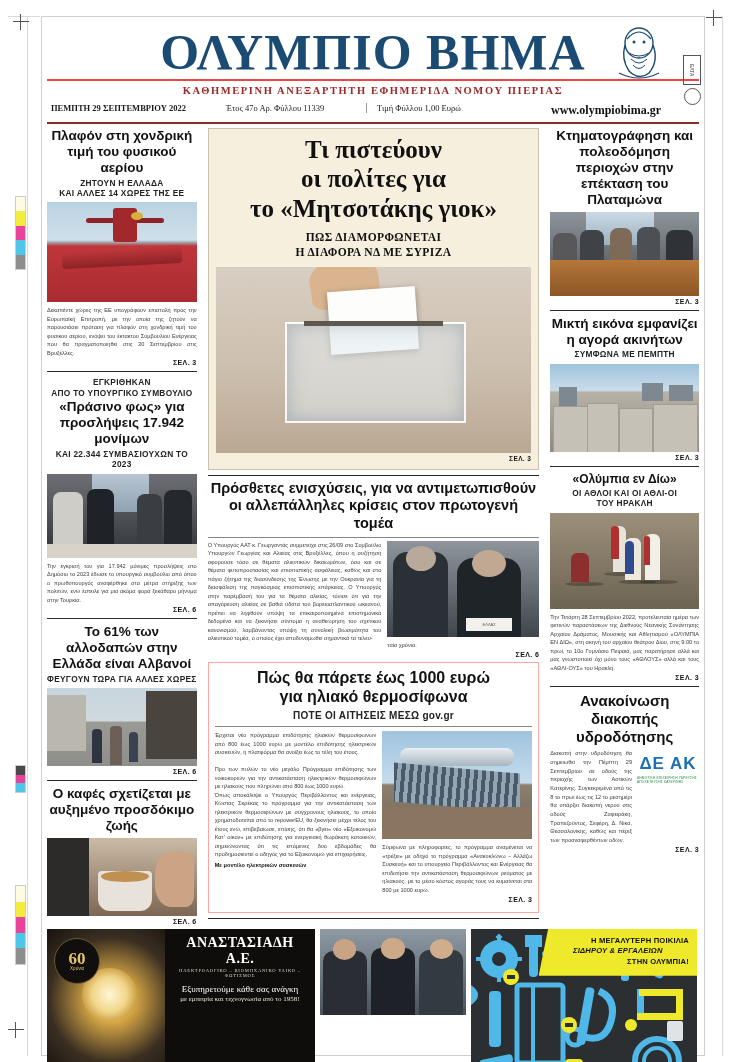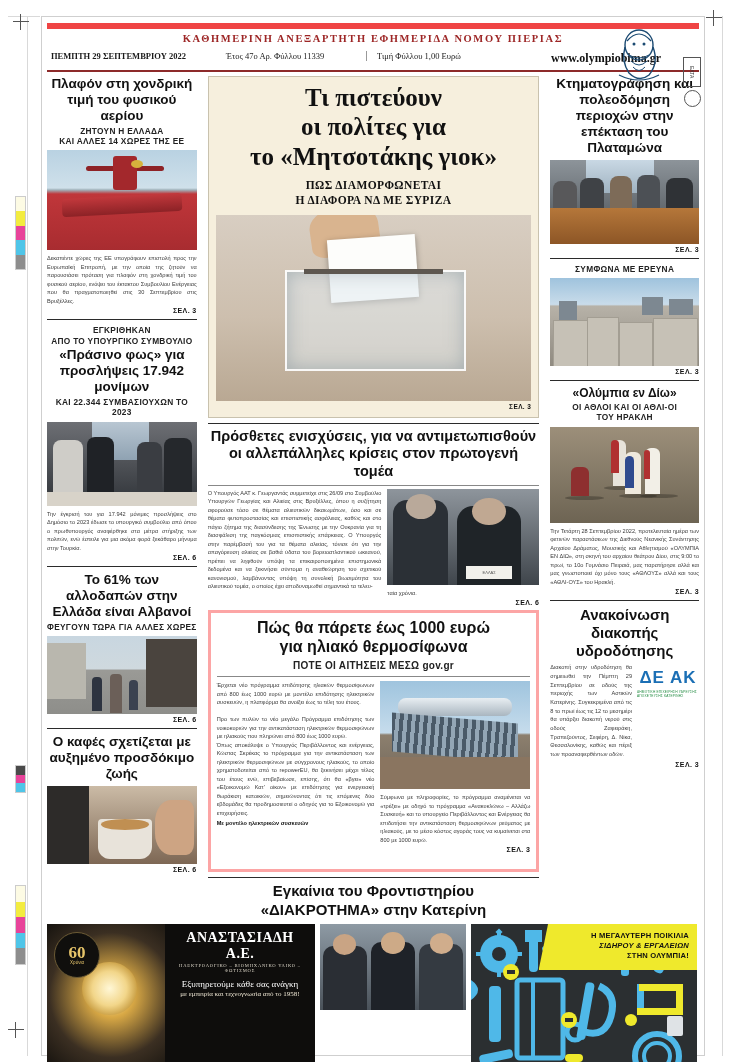--- a/index.html
+++ b/index.html
@@ -22,21 +22,21 @@
          background:#fff;border:1px solid #cfcfcf;box-sizing:border-box;
          padding:4px 5px;}
 
   
   .masthead{position:relative;border-bottom:2px solid #8d2a2a;padding-bottom:2px;}
   .mast-title{font-family:"Liberation Serif",serif;font-weight:bold;
               font-size:50px;line-height:50px;letter-spacing:1px;color:#1b4a72;
               text-align:center;padding:6px 0 0 0;}
   .mast-sub{font-family:"Liberation Serif",serif;font-weight:bold;color:#9d2626;
             font-size:10.5px;letter-spacing:1.6px;text-align:center;padding:4px 0 4px 0;
-            border-top:6px solid #ef4444;margin-top:2px;}
+            border-top:2px solid #ef4444;margin-top:2px;}
   .zeus{position:absolute;right:36px;top:2px;width:48px;height:62px;}
   .elta{position:absolute;right:-4px;top:34px;width:22px;height:60px;
         display:flex;flex-direction:column;align-items:center;gap:3px;}
   .elta-stamp{width:16px;height:28px;border:1px solid #555;display:flex;
               align-items:center;justify-content:center;font-size:5px;
               writing-mode:vertical-rl;color:#333;}
   .elta-circ{width:15px;height:15px;border:1.5px solid #555;border-radius:50%;}
   .mast-info{display:flex;align-items:flex-start;font-family:"Liberation Serif",serif;
              font-size:8.5px;font-weight:bold;color:#1a1a1a;padding:3px 4px 2px 4px;}
   .mi-date{width:175px;}
@@ -173,21 +173,21 @@
   .ad-anast .t2{font-size:4.6px;letter-spacing:.8px;color:#dcd6c8;margin-top:1px;}
   .ad-anast .t3{font-size:9px;margin-top:6px;}
   .ad-anast .t4{font-size:7px;margin-top:1px;color:#efe7d4;}
 
   .ad-metal{height:230px;position:relative;overflow:hidden;background:#2b2f31;}
   .ad-metal .tools{position:absolute;inset:0 0 52px 0;background:#2b2f31;overflow:hidden;}
   .ad-metal .yellow-tag{position:absolute;right:0;top:0;width:63%;background:#efe92c;
      color:#111;padding:7px 8px 9px 8px;text-align:right;line-height:1.35;
      clip-path:polygon(6% 0,100% 0,100% 100%,0 100%);}
   .ad-metal .yt1{font-size:7.6px;font-weight:bold;letter-spacing:.2px;}
-  .ad-metal .yt2{font-size:7.6px;font-weight:bold;font-style:italic;letter-spacing:.2px;}
+  .ad-metal .yt2{font-size:7.6px;font-weight:bold;font-style:italic;letter-spacing:.2px;text-align:center;}
   .ad-metal .yt3{font-size:7.6px;font-weight:bold;letter-spacing:.2px;}
 
   
   .ph-sign{height:44px;background:linear-gradient(#b02027,#8d1218);position:relative;overflow:hidden;}
   .ph-sign .lbl{position:absolute;left:8%;top:24%;font-size:9px;font-weight:bold;color:#fff;letter-spacing:2px;}
   .ph-sign .r{position:absolute;right:4%;top:18%;font-size:5px;color:#f7d7d9;text-align:right;line-height:1.3;}
   .ph-sign .strip{position:absolute;left:0;bottom:12%;width:100%;font-size:4px;color:#f4c9cc;
      letter-spacing:1px;text-align:center;}
   .ph-three{height:72px;background:linear-gradient(#8e9aa4,#4a525a);position:relative;overflow:hidden;}
   .ph-three .m{position:absolute;bottom:0;border-radius:10px 10px 0 0;}
@@ -243,20 +243,21 @@
         <circle cx="19" cy="19" r="1.5" fill="#1b4a72"></circle>
         <circle cx="29" cy="19" r="1.5" fill="#1b4a72"></circle>
         <path d="M4 50 q20 10 40 0" fill="none" stroke="#1b4a72" stroke-width="1.2"></path>
       </svg>
 
       <div class="elta">
         <div class="elta-stamp">ΕΛΤΑ</div>
         <div class="elta-circ"></div>
       </div>
 
+      <div class="mast-title">ΟΛΥΜΠΙΟ ΒΗΜΑ</div>
       <div class="mast-sub">ΚΑΘΗΜΕΡΙΝΗ ΑΝΕΞΑΡΤΗΤΗ ΕΦΗΜΕΡΙΔΑ ΝΟΜΟΥ ΠΙΕΡΙΑΣ</div>
 
       <div class="mast-info">
         <span class="mi-date">ΠΕΜΠΤΗ 29 ΣΕΠΤΕΜΒΡΙΟΥ 2022</span>
         <span class="mi-year">Έτος 47ο Αρ. Φύλλου 11339</span>
         <span class="mi-price">Τιμή Φύλλου 1,00 Ευρώ</span>
         <span class="mi-web">www.olympiobima.gr</span>
       </div>
     </div>
 
@@ -364,21 +365,21 @@
                   <div class="m2"></div>
                   <div class="h2"></div>
                 <div class="tag">ΕΛΛΑΣ</div>
               </div>
               <div class="body-txt">ταία χρόνια.</div>
               <div class="sel">ΣΕΛ. 6</div>
             </div>
           </div>
         </div>
 
-        <div style="margin-top:4px;border:3px solid #fca5a5;padding:5px 6px 16px;">
+        <div style="margin-top:4px;border:1px solid #fca5a5;padding:5px 6px 9px;">
           <div class="hl" style="font-size:16px;white-space:pre-line;line-height:1.2;">Πώς θα πάρετε έως 1000 ευρώ
 για ηλιακό θερμοσίφωνα</div>
           <div class="kicker" style="font-size:10px;margin-top:3px;">ΠΟΤΕ ΟΙ ΑΙΤΗΣΕΙΣ ΜΕΣΩ gov.gr</div>
           <div class="rule-thin"></div>
           <div class="solar-row">
             <div class="tl">
               <div class="body-txt" style="white-space:pre-line;margin-top:0;">Έρχεται νέο πρόγραμμα επιδότησης ηλιακών θερμοσίφωνων από 800 έως 1000 ευρώ με μοντέλο επιδότησης ηλεκτρικών συσκευών, η πλατφόρμα θα ανοίξει έως το τέλη του έτους.
 
 Προ των πυλών το νέο μεγάλο Πρόγραμμα επιδότησης των νοικοκυριών για την αντικατάσταση ηλεκτρικών θερμοσιφώνων με ηλιακούς που πληρώνει από 800 έως 1000 ευρώ.
 Όπως αποκάλυψε ο Υπουργός Περιβάλλοντος και ενέργειας, Κώστας Σκρέκας το πρόγραμμα για την αντικατάσταση των ηλεκτρικών θερμοσιφώνων με σύγχρονους ηλιακούς, το οποίο χρηματοδοτείται από το repowerEU, θα ξεκινήσει μέχρι τέλος του έτους ενώ, επιβεβαίωσε, επίσης, ότι θα «βγει» νέο «Εξοικονομώ Κατ' οίκον» με επιδότησης για ενεργειακή θωράκιση κατοικιών, σημειώνοντας ότι τις επόμενες δύο εβδομάδες θα προδημοσιευτεί ο οδηγός για το Εξοικονομώ για επιχειρήσεις.</div>
@@ -391,22 +392,20 @@
                   <div class="roof"></div>
               </div>
               <div class="body-txt">Σύμφωνα με πληροφορίες, το πρόγραμμα αναμένεται να «τρέξει» με οδηγό το πρόγραμμα «Ανακυκλώνω – Αλλάζω Συσκευή» και το υπουργείο Περιβάλλοντος και Ενέργειας θα επιδοτήσει την αντικατάσταση θερμοσιφώνων ρεύματος με ηλιακούς, με το μέσο κόστος αγοράς τους να κυμαίνεται στα 800 με 1000 ευρώ.</div>
               <div class="sel">ΣΕΛ. 3</div>
             </div>
           </div>
         </div>
 
         <div style="margin-top:5px;">
           <div class="rule" style="margin:2px 0 4px;"></div>
-          <div class="hl" style="font-size:15px;white-space:pre-line;line-height:1.25;">Εγκαίνια του Φροντιστηρίου
-«ΔΙΑΚΡΟΤΗΜΑ» στην Κατερίνη</div>
         </div>
       </div>
 
       <div class="col-r">
 
         <div>
           <div class="hl hl-l">Κτηματογράφηση και πολεοδόμηση περιοχών στην επέκταση του Πλαταμώνα</div>
           <div class="ph ph-platam">
             <div class="win"></div>
               <div class="s1"></div>
@@ -415,21 +414,22 @@
               <div class="s4"></div>
               <div class="s5"></div>
               <div class="table"></div>
           </div>
           <div class="sel">ΣΕΛ. 3</div>
         </div>
 
         <div class="rule"></div>
 
         <div>
-          <div class="kicker">ΣΥΜΦΩΝΑ ΜΕ ΕΡΕΥΝΑ</div>
+          <div class="hl hl-l">Μικτή εικόνα εμφανίζει η αγορά ακινήτων</div>
+          <div class="kicker">ΣΥΜΦΩΝΑ ΜΕ ΠΕΜΠΤΗ</div>
           <div class="ph ph-city">
             <div class="tower" style="left:6%;top:26%;width:12%;height:48%;"></div>
             <div class="tower" style="left:62%;top:22%;width:14%;height:20%;"></div>
             <div class="tower" style="left:80%;top:24%;width:16%;height:18%;"></div>
             <div class="blk" style="left:2%;top:48%;width:22%;height:52%;"></div>
             <div class="blk" style="left:25%;top:44%;width:20%;height:56%;"></div>
             <div class="blk" style="left:46%;top:50%;width:22%;height:50%;"></div>
             <div class="blk" style="left:69%;top:46%;width:29%;height:54%;"></div>
           </div>
           <div class="sel">ΣΕΛ. 3</div>

